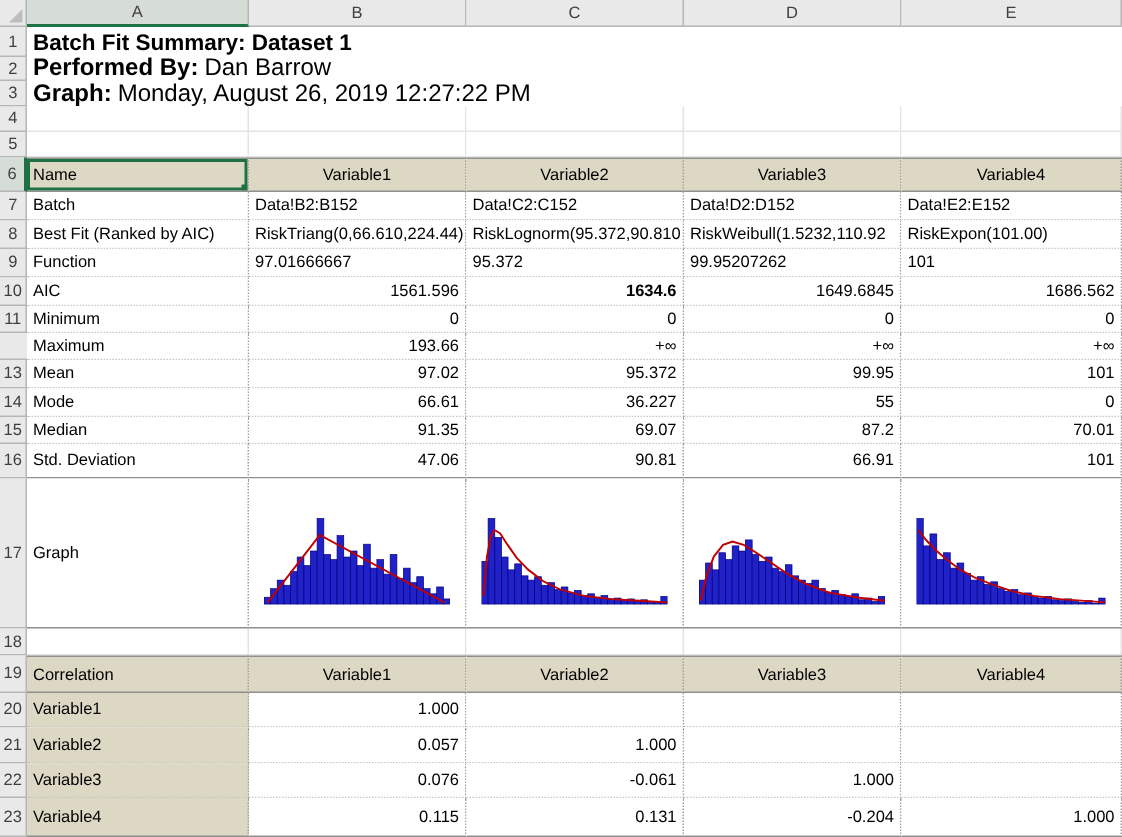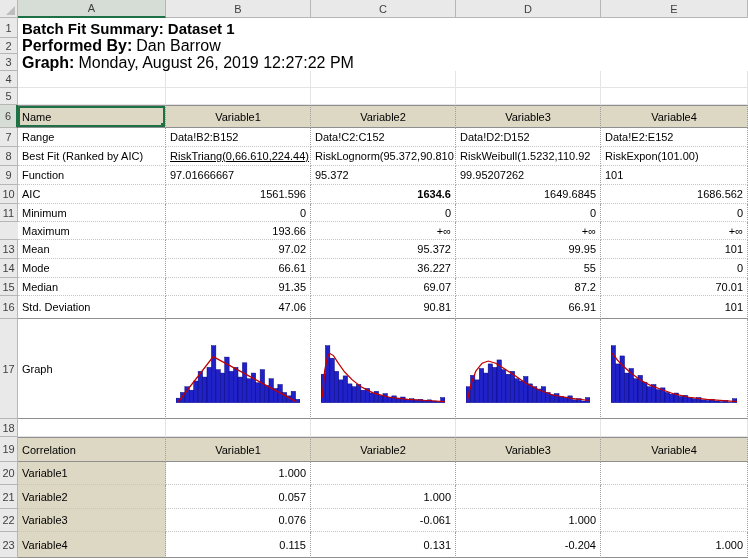--- a/index.html
+++ b/index.html
@@ -81,27 +81,27 @@
     <div class="gcell" style="grid-area: 19 / 2;"></div>
     <div class="gcell" style="grid-area: 19 / 3;"></div>
     <div class="gcell" style="grid-area: 19 / 4;"></div>
     <div class="gcell" style="grid-area: 19 / 5;"></div>
     <div class="gcell" style="grid-area: 19 / 6;"></div>
     <div class="tcell thead acell" style="grid-area: 7 / 2;">Name</div>
     <div class="tcell thead center" style="grid-area: 7 / 3;">Variable1</div>
     <div class="tcell thead center" style="grid-area: 7 / 4;">Variable2</div>
     <div class="tcell thead center" style="grid-area: 7 / 5;">Variable3</div>
     <div class="tcell thead center" style="grid-area: 7 / 6;">Variable4</div>
-    <div class="tcell" style="grid-area: 8 / 2;">Range</div>
+    <div class="tcell" style="grid-area: 8 / 2;">Batch</div>
     <div class="tcell" style="grid-area: 8 / 3;">Data!B2:B152</div>
     <div class="tcell" style="grid-area: 8 / 4;">Data!C2:C152</div>
     <div class="tcell" style="grid-area: 8 / 5;">Data!D2:D152</div>
     <div class="tcell" style="grid-area: 8 / 6;">Data!E2:E152</div>
     <div class="tcell" style="grid-area: 9 / 2;">Best Fit (Ranked by AIC)</div>
-    <div class="tcell" style="grid-area: 9 / 3; text-decoration: underline;">RiskTriang(0,66.610,224.44)</div>
+    <div class="tcell" style="grid-area: 9 / 3;">RiskTriang(0,66.610,224.44)</div>
     <div class="tcell" style="grid-area: 9 / 4;">RiskLognorm(95.372,90.810</div>
     <div class="tcell" style="grid-area: 9 / 5;">RiskWeibull(1.5232,110.92</div>
     <div class="tcell" style="grid-area: 9 / 6;">RiskExpon(101.00)</div>
     <div class="tcell" style="grid-area: 10 / 2;">Function</div>
     <div class="tcell" style="grid-area: 10 / 3;">97.01666667</div>
     <div class="tcell" style="grid-area: 10 / 4;">95.372</div>
     <div class="tcell" style="grid-area: 10 / 5;">99.95207262</div>
     <div class="tcell" style="grid-area: 10 / 6;">101</div>
     <div class="tcell" style="grid-area: 11 / 2;">AIC</div>
     <div class="tcell right" style="grid-area: 11 / 3;">1561.596</div>

